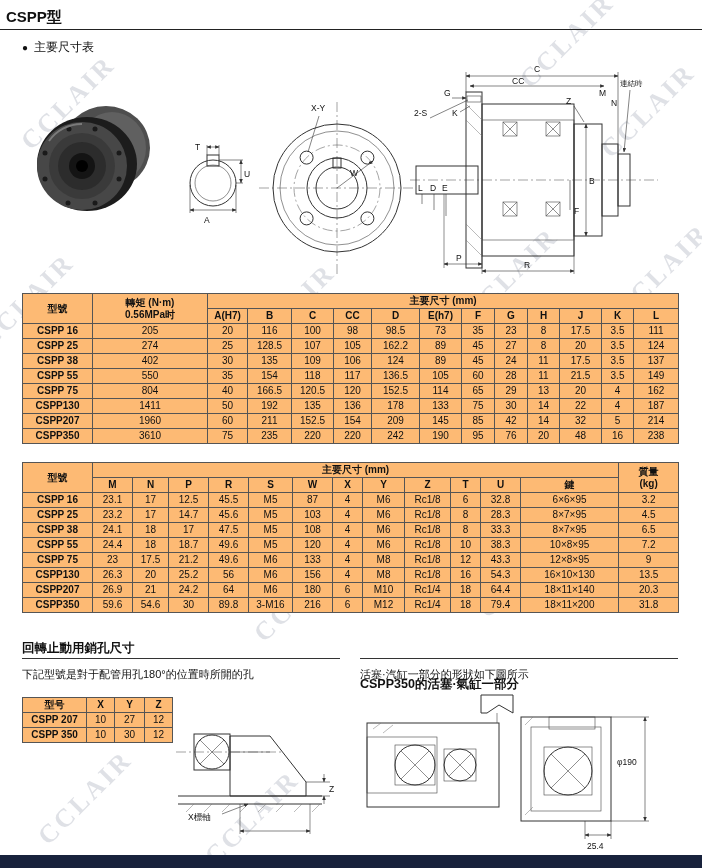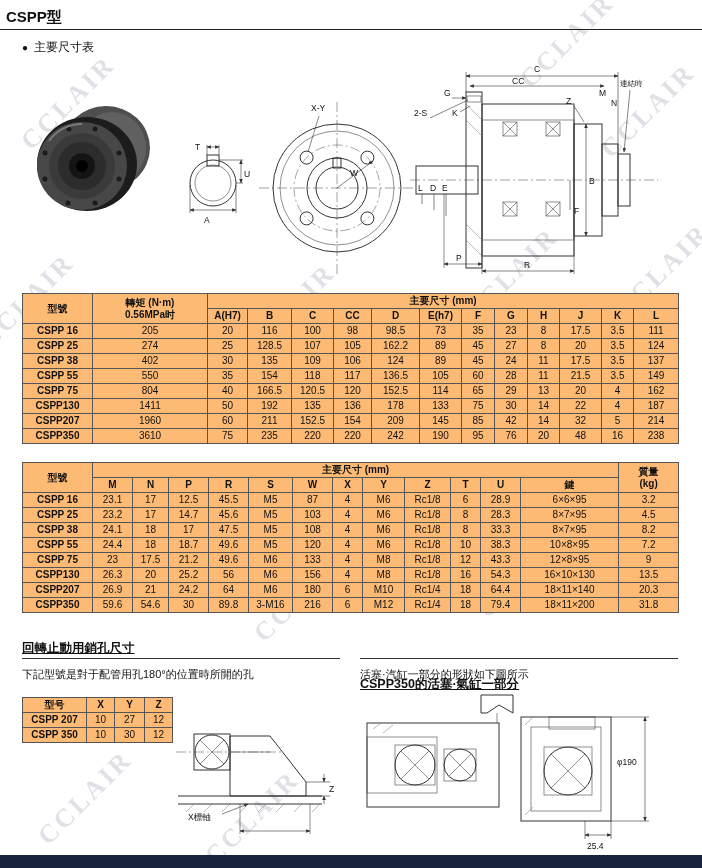--- a/index.html
+++ b/index.html
@@ -18,21 +18,21 @@
   .rule { position:absolute; left:0; width:702px; border-top:1.5px solid #222; }
   .section-label { font-size:12px; }
   .section-label .bullet { font-size:10px; margin-right:6px; }
   table.dims { position:absolute; border-collapse:collapse; table-layout:fixed; background:#fdba74; }
   .dims th, .dims td {
     border:1px solid #555; text-align:center; vertical-align:middle;
     font-size:10px; height:15px; padding:0 1px; line-height:1.15; overflow:hidden;
   }
   .dims thead th { font-weight:bold; }
   .dims td:first-child { font-weight:bold; }
-  .sub-title { font-size:12.5px; font-weight:bold;text-decoration:underline; }
+  .sub-title { font-size:12.5px; font-weight:bold; }
   .sub-underline { position:absolute; border-top:1px solid #333; }
   .sub-desc { font-size:11px; }
   svg { position:absolute; overflow:visible; }
   .ln  { fill:none; stroke:#333; stroke-width:1; }
   .lnt { fill:none; stroke:#444; stroke-width:0.6; }
   .cl  { fill:none; stroke:#666; stroke-width:0.6; stroke-dasharray:10 3 2 3; }
   .dim { fill:none; stroke:#333; stroke-width:0.6; }
   .hat { stroke:#777; stroke-width:0.5; }
   .dtx { font-size:8.5px; fill:#111; font-family:"Liberation Sans", sans-serif; }
   .dtx-sm { font-size:7.5px; fill:#111; font-family:"Liberation Sans", sans-serif; }
@@ -425,21 +425,21 @@
           <td>23.1</td>
           <td>17</td>
           <td>12.5</td>
           <td>45.5</td>
           <td>M5</td>
           <td>87</td>
           <td>4</td>
           <td>M6</td>
           <td>Rc1/8</td>
           <td>6</td>
-          <td>28.9</td>
+          <td>32.8</td>
           <td>6×6×95</td>
           <td>3.2</td>
         </tr>
         <tr>
           <td>CSPP 25</td>
           <td>23.2</td>
           <td>17</td>
           <td>14.7</td>
           <td>45.6</td>
           <td>M5</td>
@@ -459,21 +459,21 @@
           <td>17</td>
           <td>47.5</td>
           <td>M5</td>
           <td>108</td>
           <td>4</td>
           <td>M6</td>
           <td>Rc1/8</td>
           <td>8</td>
           <td>33.3</td>
           <td>8×7×95</td>
-          <td>8.2</td>
+          <td>6.5</td>
         </tr>
         <tr>
           <td>CSPP 55</td>
           <td>24.4</td>
           <td>18</td>
           <td>18.7</td>
           <td>49.6</td>
           <td>M5</td>
           <td>120</td>
           <td>4</td>

